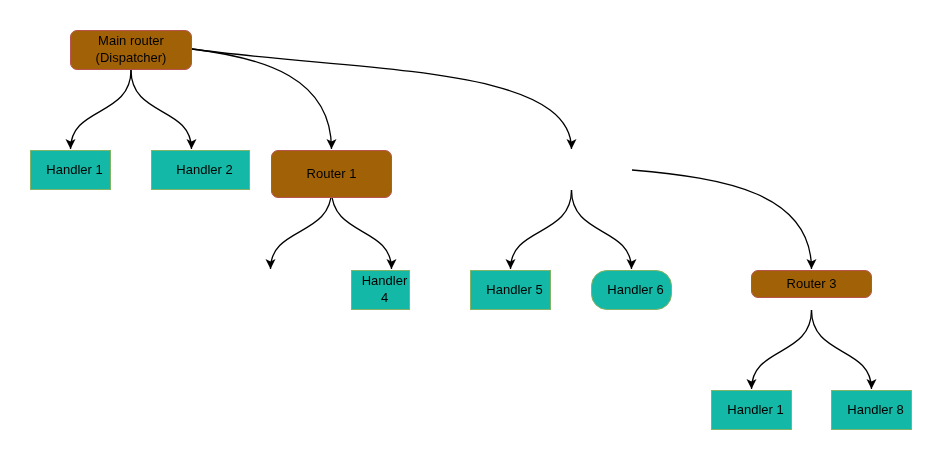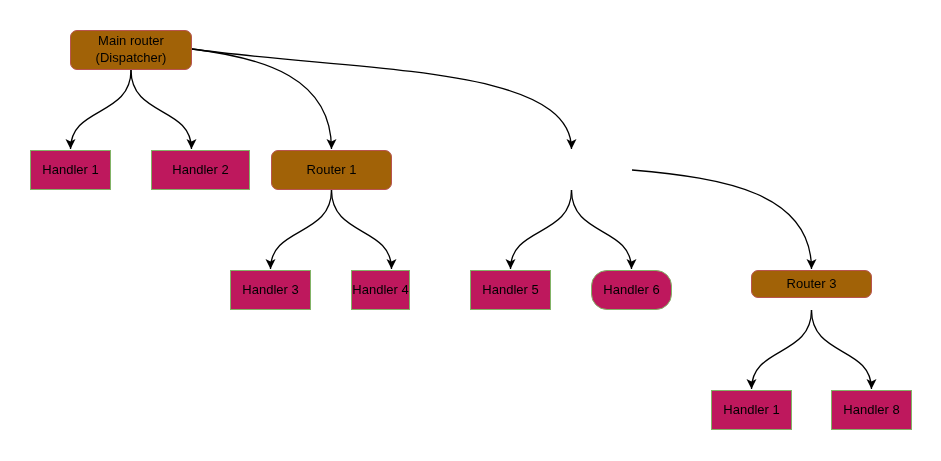--- a/index.html
+++ b/index.html
@@ -40,22 +40,23 @@
   }
   .node .label {
     white-space: pre-line;
   }
   .router {
     background: #a16207;
     border: 1.4px solid #b85450;
     border-radius: 7px;
   }
   .handler {
-    background: #be185d;
+    background: #14b8a6;
     border: 1.4px solid #82b366;
+    padding-left: 8px;
   }
 </style>
 </head>
 <body>
 
 <div class="canvas">
 
   <svg class="edges" viewBox="0 0 941 461">
     <defs>
       <marker id="arrowhead" viewBox="0 0 12 12" refX="11" refY="6" markerWidth="12" markerHeight="12" markerUnits="userSpaceOnUse" orient="auto">
@@ -81,28 +82,25 @@
   </div>
 
   <div class="node handler" style="left:30px; top:150px; width:81px; height:40px;">
     <span class="label">Handler 1</span>
   </div>
 
   <div class="node handler" style="left:151px; top:150px; width:99px; height:40px;">
     <span class="label">Handler 2</span>
   </div>
 
-  <div class="node router" style="left:271px; top:150px; width:121px; height:40px;">
+  <div class="node router" style="left:271px; top:150px; width:121px; height:48px;">
     <span class="label">Router 1</span>
   </div>
 
 
-  <div class="node handler" style="left:230px; top:270px; width:81px; height:40px;">
-    <span class="label">Handler 3</span>
-  </div>
 
   <div class="node handler" style="left:351px; top:270px; width:59px; height:40px;">
     <span class="label">Handler 4</span>
   </div>
 
   <div class="node handler" style="left:470px; top:270px; width:81px; height:40px;">
     <span class="label">Handler 5</span>
   </div>
 
   <div class="node handler" style="left:591px; top:270px; width:81px; height:40px;border-radius:16px;">

